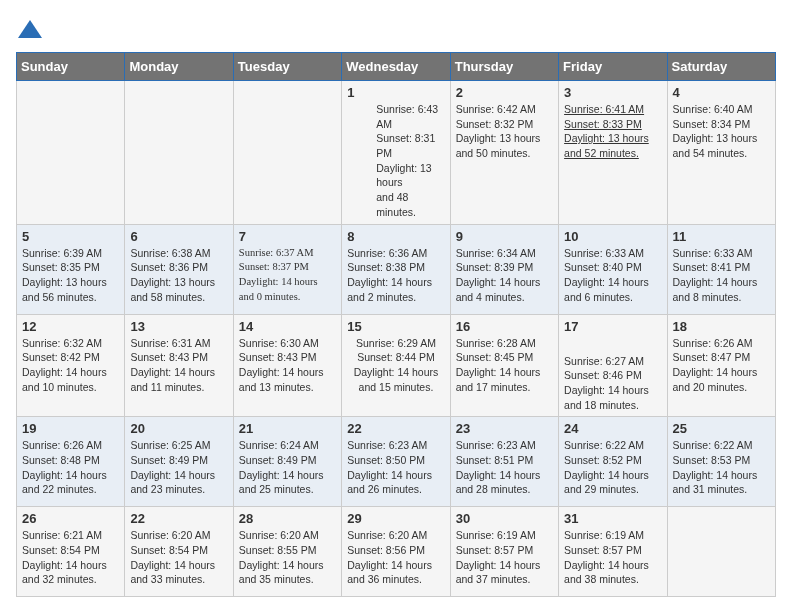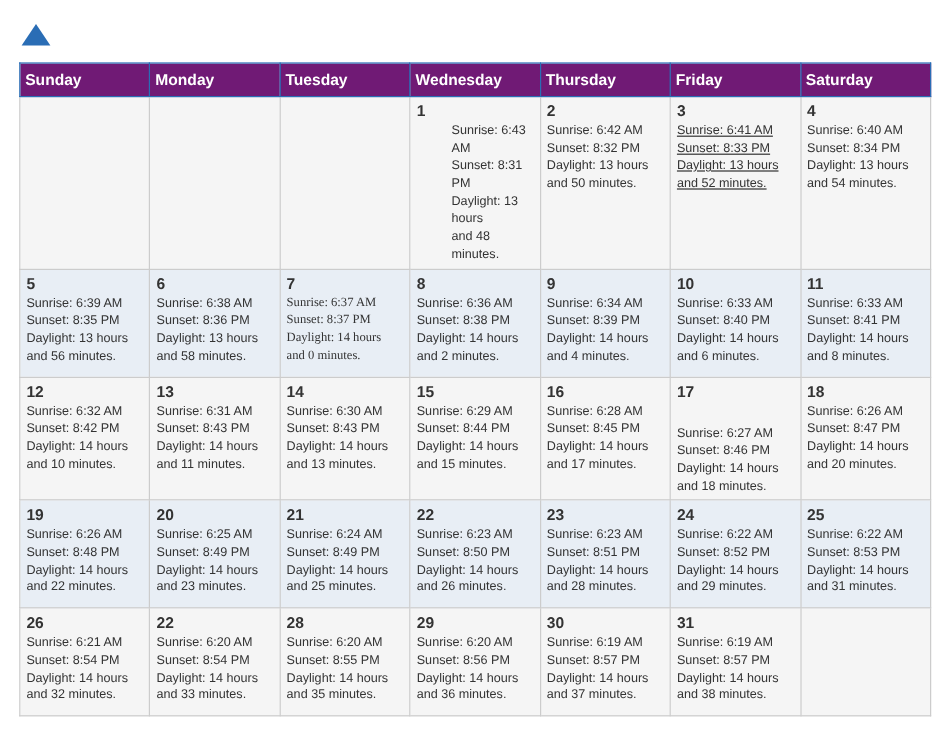--- a/index.html
+++ b/index.html
@@ -51,21 +51,21 @@
     .subtitle {
       font-size: 15px;
       color: #555;
     }
     table {
       width: 100%;
       border-collapse: collapse;
       table-layout: fixed;
     }
     thead tr th {
-      background-color: #701a75;
+      background-color: #737373;
       color: #fff;
       font-size: 13px;
       font-weight: bold;
       padding: 6px 4px;
       text-align: left;
       border: 1px solid #2a6db5;
     }
     tbody tr td {
       border: 1px solid #ccc;
       vertical-align: top;
@@ -226,21 +226,21 @@
         </td>
         <td>
           <span class="day-number">14</span>
           <div class="day-info" style="white-space: pre-line;">Sunrise: 6:30 AM
 Sunset: 8:43 PM
 Daylight: 14 hours
 and 13 minutes.</div>
         </td>
         <td>
           <span class="day-number">15</span>
-          <div class="day-info" style="white-space: pre-line;">Sunrise: 6:29 AM
+          <div class="day-info" style="white-space: pre-line; text-align: center;">Sunrise: 6:29 AM
 Sunset: 8:44 PM
 Daylight: 14 hours
 and 15 minutes.</div>
         </td>
         <td>
           <span class="day-number">16</span>
           <div class="day-info" style="white-space: pre-line;">Sunrise: 6:28 AM
 Sunset: 8:45 PM
 Daylight: 14 hours
 and 17 minutes.</div>

